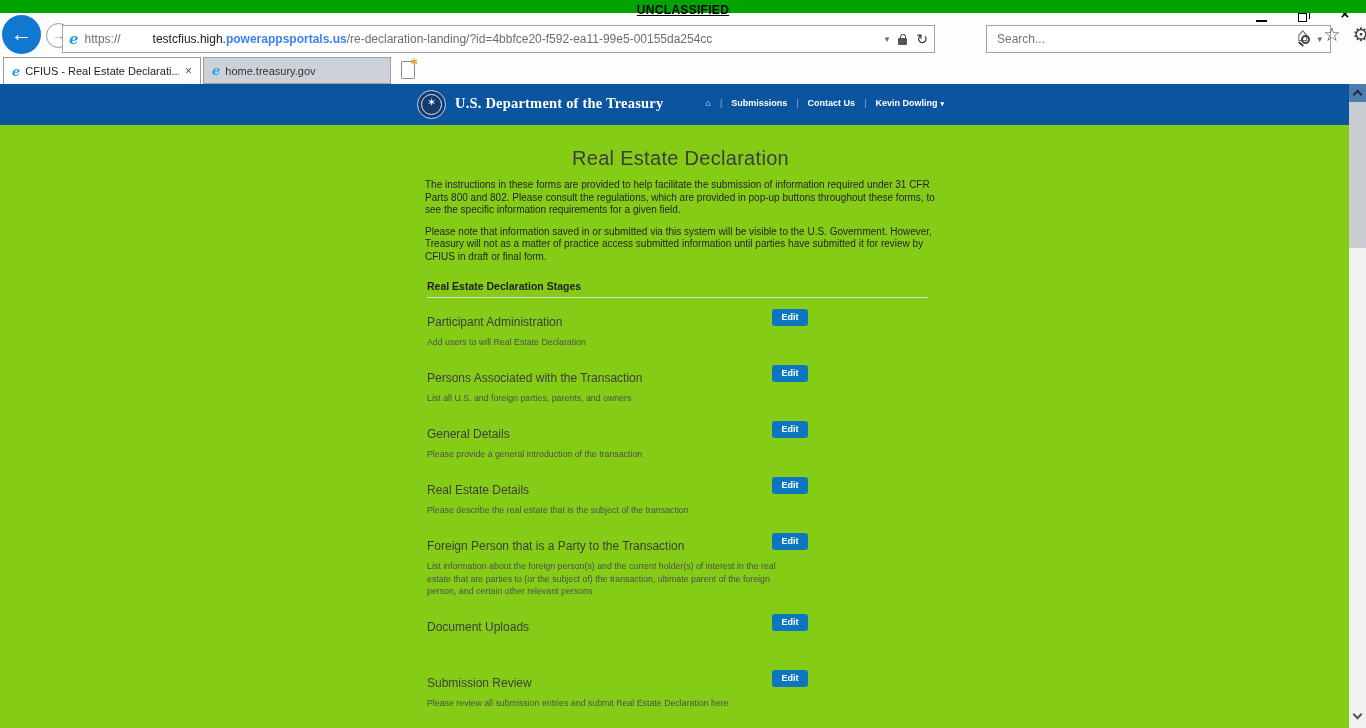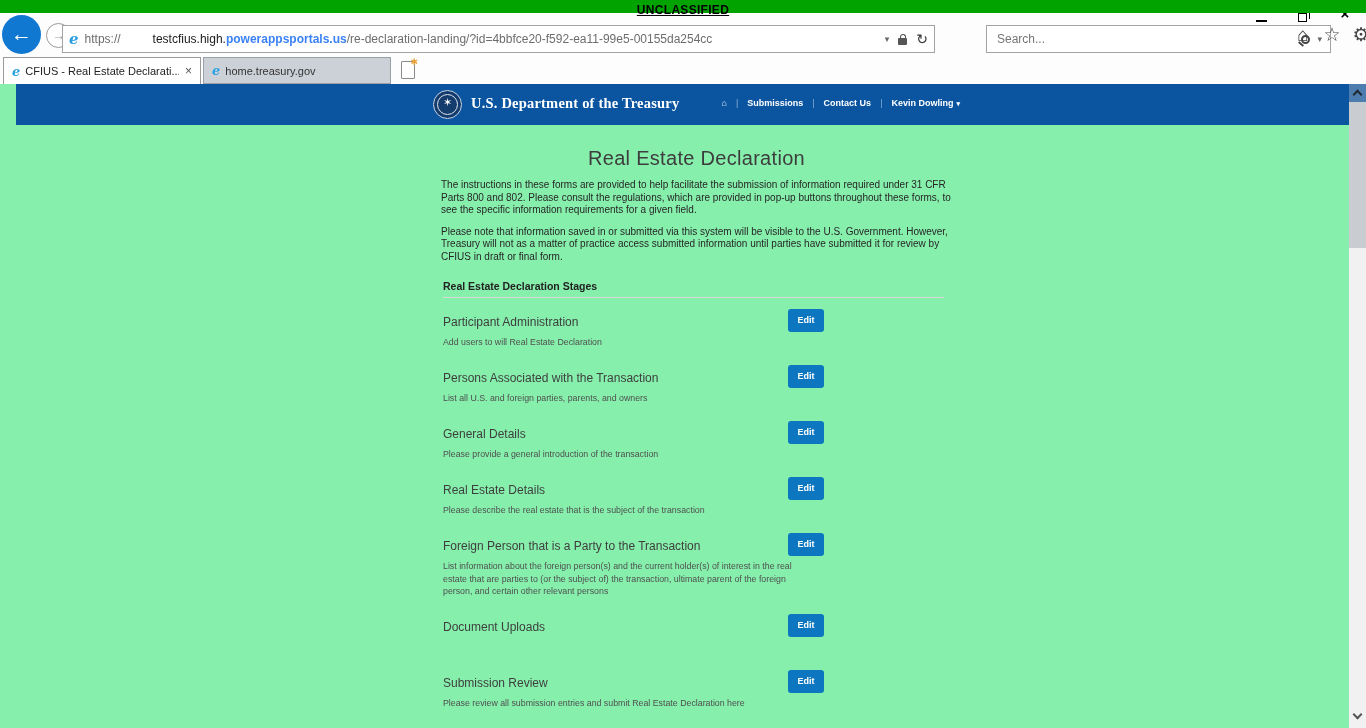--- a/index.html
+++ b/index.html
@@ -83,21 +83,21 @@
   }
   .tab-active { left: 3px; width: 198px; background: #fff; border: 1px solid #9a9a9a; border-bottom: none; }
   .tab-inactive { left: 203px; width: 188px; background: #ccd1d8; border: 1px solid #9aa0a7; color: #333; }
   .tab .ie-logo { font-size: 13px; margin-right: 5px; }
   .tab-title { flex: 1 1 auto; white-space: nowrap; overflow: hidden; }
   .tab-close { color: #555; font-size: 12px; margin-left: 6px; }
   .newtab-btn { position: absolute; left: 401px; top: 4px; width: 14px; height: 18px; background: #fff; border: 1px solid #8a8a8a; border-radius: 1px; }
   .newtab-btn .star { position: absolute; right: -4px; top: -5px; color: #eca33c; font-size: 9px; }
 
   
-  .viewport { position: absolute; top: 84px; left: 0; width: 1349px; height: 644px; background: #86efac; overflow: hidden; padding-left: 16px; }
+  .viewport { position: absolute; top: 84px; left: 0; width: 1349px; height: 644px; background: #84cc16; overflow: hidden; }
 
   .site-header { height: 41px; background: #0b55a0; }
   .shc { width: 527px; margin-left: 417px; position: relative; height: 100%; }
   .seal {
     position: absolute; left: 0; top: 6px; width: 29px; height: 29px; border-radius: 50%;
     background: #143c6d; border: 1px solid #c9d4e4;
   }
   .seal:before { content: ""; position: absolute; inset: 3px; border: 1px solid #dfe6f0; border-radius: 50%; }
   .seal:after { content: "✶"; position: absolute; left: 0; right: 0; top: 5px; text-align: center; color: #fff; font-size: 11px; }
   .brand {
@@ -119,21 +119,21 @@
   .content p.intro { font-size: 10px; line-height: 12.6px; color: #262626; margin: 9px 8px; }
 
   .stages { margin-top: 16px; padding-left: 10px; }
   .stages-heading-wrap { border-bottom: 1px solid #d9d9d9; width: 501px; padding-bottom: 5px; }
   .stages-heading { font-size: 10.5px; font-weight: bold; color: #222; margin: 0; }
   .stage-list { margin-top: 17px; }
   .stage { position: relative; margin-bottom: 23px; padding-right: 150px; min-height: 33px; }
   .stage-title { font-size: 12px; font-weight: 400; color: #3e3e3e; margin: 0 0 7px; }
   .stage-desc { font-size: 8.8px; color: #4f4f4f; line-height: 12.2px; margin: 0; max-width: 350px; }
   .edit-btn {
-    position: absolute; left: 345px; top: -6px; width: 36px; height: 23px;
+    position: absolute; left: 345px; top: -6px; width: 36px; height: 17px;
     background: #0d76c0; color: #fff; border: none; border-radius: 3px;
     font-family: "Liberation Sans", sans-serif; font-size: 9px; font-weight: bold;
     text-align: center; line-height: 17px; padding: 0;
   }
 
   
   .scrollbar { position: absolute; top: 84px; right: 0; width: 17px; height: 644px; background: #f1f1f1; z-index: 30; }
   .sb-up { position: absolute; top: 0; left: 0; width: 17px; height: 18px; background: #4d7dae; }
   .sb-thumb { position: absolute; top: 18px; left: 0; width: 17px; height: 146px; background: #c9cdd2; }
   .chev { position: absolute; left: 5px; width: 7px; height: 7px; }

